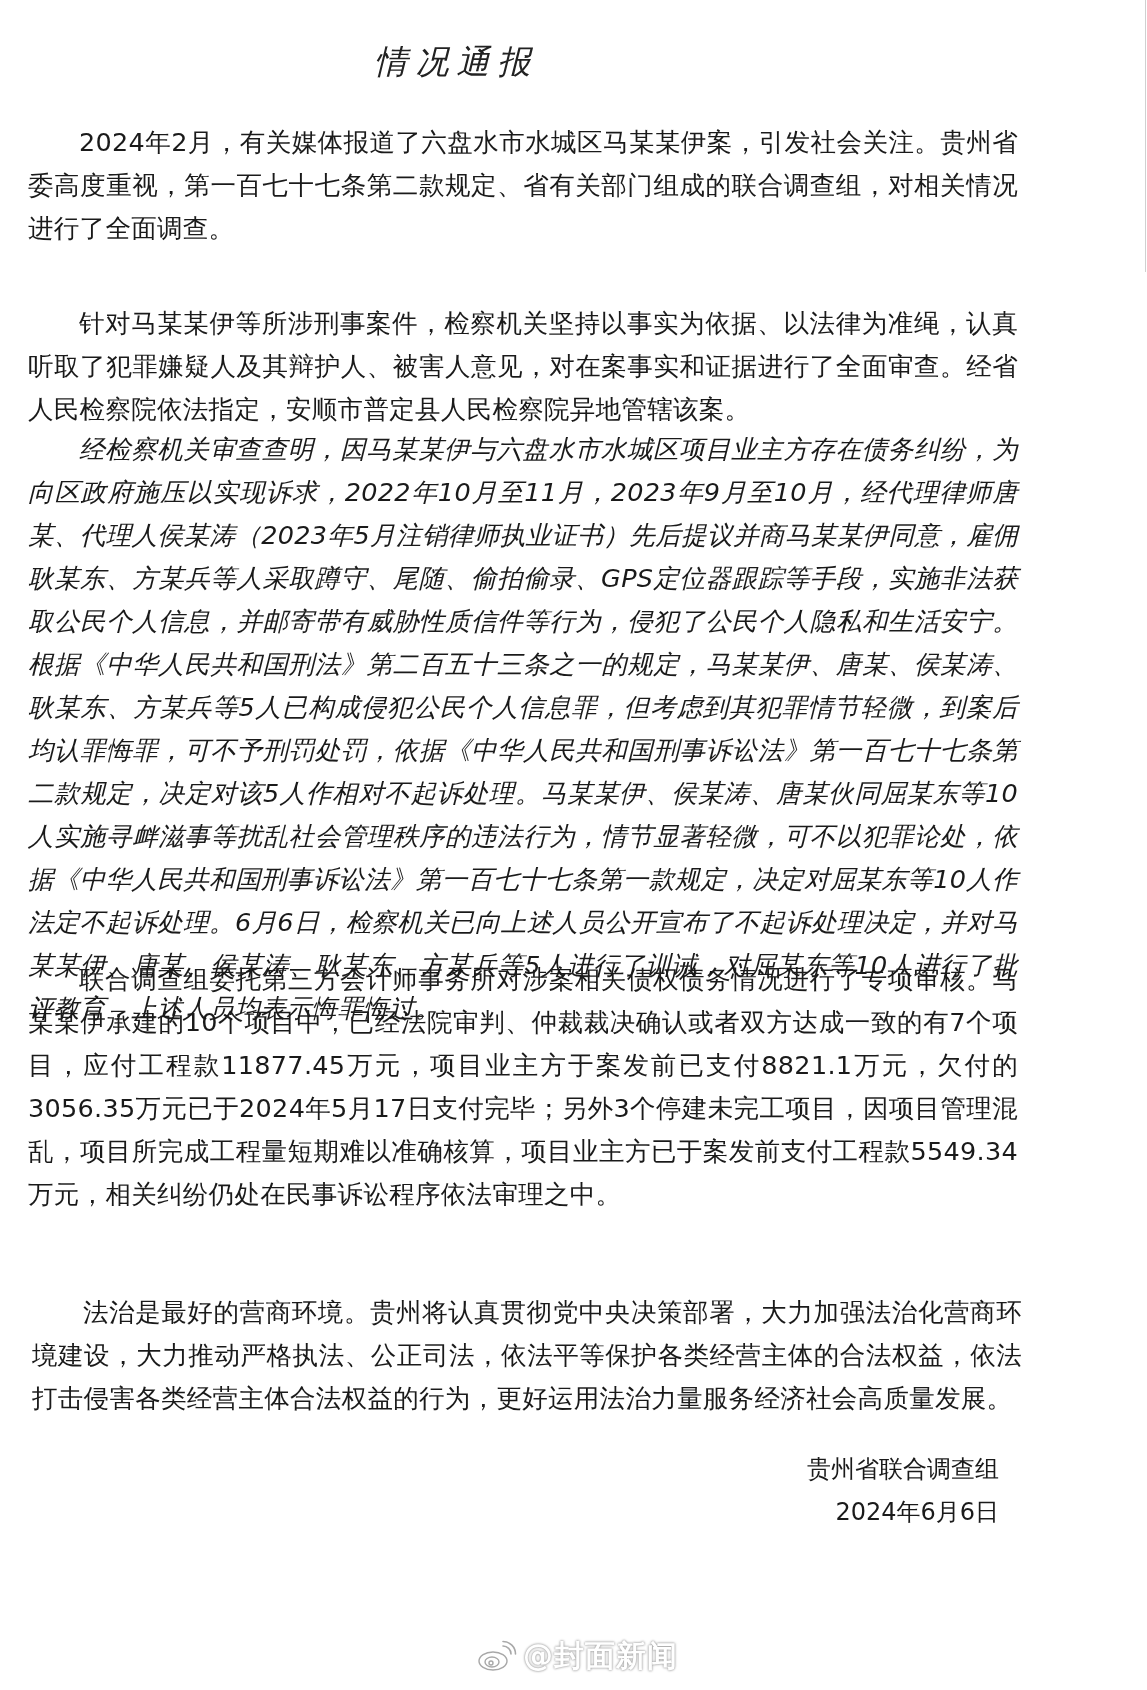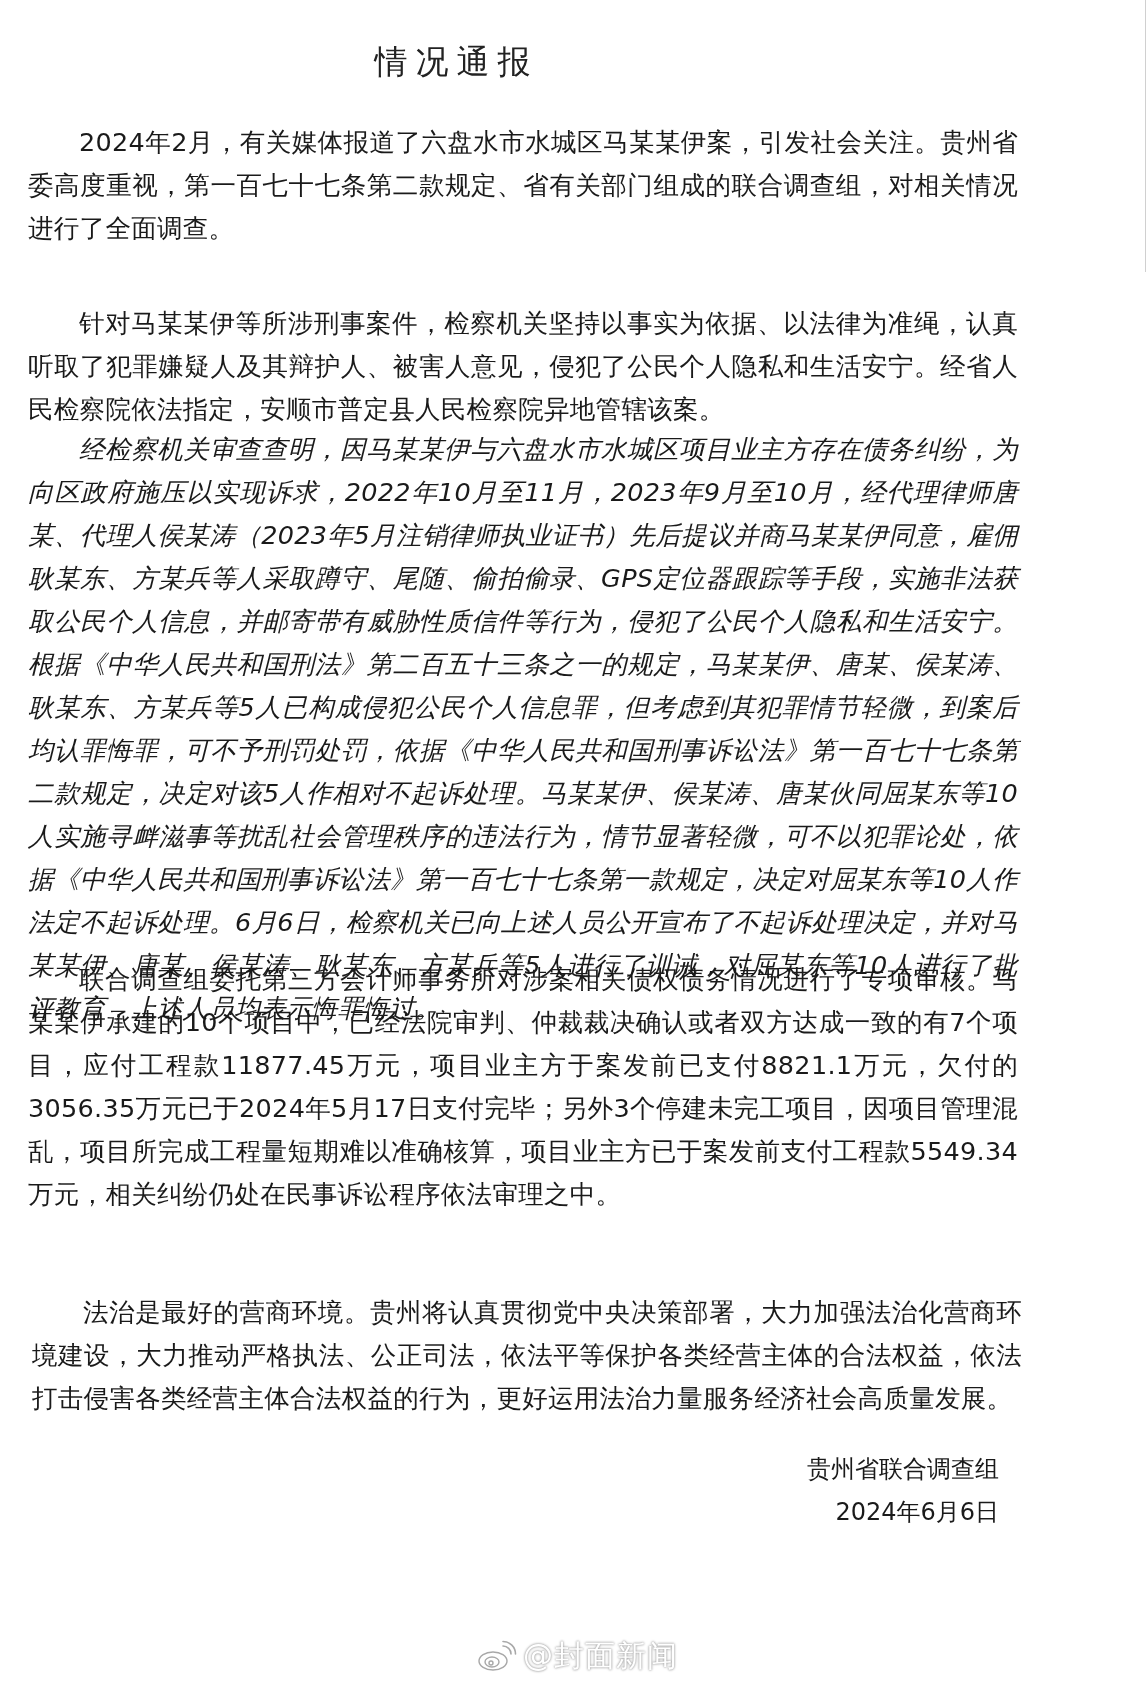--- a/index.html
+++ b/index.html
@@ -1,44 +1,44 @@
 <!DOCTYPE html>
 <html><head>
 <meta charset="utf-8">
 <style>
   html, body { margin: 0; padding: 0; background: #ffffff; }
   body { width: 1147px; height: 1690px; position: relative; overflow: hidden;
          font-family: "DejaVu Sans", "Liberation Sans", sans-serif; color: #1a1a1a; }
   .right-rule { position: absolute; left: 1145px; top: 0; width: 1px; height: 272px; background: #d0d0d0; }
   .title { position: absolute; top: 38px; left: 0; width: 913px; text-align: center;
-           font-size: 33px; letter-spacing: 8px; color: #222; line-height: 48px; }
+           font-size: 33px; letter-spacing: 8px; color: #222; line-height: 48px; font-style: italic; }
   .para { position: absolute; left: 28px; width: 990px; font-size: 25.5px; line-height: 43px;
           text-align: justify; text-indent: 2em; letter-spacing: 0.3px; transform-origin: left top; }
   .p1 { top: 121px; }
   .p2 { top: 302px; }
   .p3 { top: 428px; font-style: italic; }
   .p4 { top: 958px; }
   .p5 { top: 1287px; }
   .sig { position: absolute; right: 148px; font-size: 24px; line-height: 43px; text-align: right; }
   .sig-org { top: 1448px; }
   .sig-date { top: 1491px; }
   .watermark { position: absolute; left: 477px; top: 1636px; height: 40px; display: flex; align-items: center;
                gap: 6px; color: #ffffff; font-size: 30px; letter-spacing: 1px;
-               text-shadow: 0 0 2px #9a9a9a, 0 0 3px #b0b0b0; }
+               text-shadow: 0 0 2px #9a9a9a, 0 0 3px #b0b0b0; font-weight: bold; }
   .weibo-icon { width: 40px; height: 32px; position: relative; }
 </style>
 </head>
 <body>
 
 <div class="right-rule"></div>
 
 <h1 class="title" style="margin:0;font-weight:normal;">情况通报</h1>
 
 <p class="para p1" style="margin:0;">2024年2月，有关媒体报道了六盘水市水城区马某某伊案，引发社会关注。贵州省委高度重视，第一百七十七条第二款规定、省有关部门组成的联合调查组，对相关情况进行了全面调查。</p>
-<p class="para p2" style="margin:0;">针对马某某伊等所涉刑事案件，检察机关坚持以事实为依据、以法律为准绳，认真听取了犯罪嫌疑人及其辩护人、被害人意见，侵犯了公民个人隐私和生活安宁。经省人民检察院依法指定，安顺市普定县人民检察院异地管辖该案。</p>
+<p class="para p2" style="margin:0;">针对马某某伊等所涉刑事案件，检察机关坚持以事实为依据、以法律为准绳，认真听取了犯罪嫌疑人及其辩护人、被害人意见，对在案事实和证据进行了全面审查。经省人民检察院依法指定，安顺市普定县人民检察院异地管辖该案。</p>
 <p class="para p3" style="margin:0;">经检察机关审查查明，因马某某伊与六盘水市水城区项目业主方存在债务纠纷，为向区政府施压以实现诉求，2022年10月至11月，2023年9月至10月，经代理律师唐某、代理人侯某涛（2023年5月注销律师执业证书）先后提议并商马某某伊同意，雇佣耿某东、方某兵等人采取蹲守、尾随、偷拍偷录、GPS定位器跟踪等手段，实施非法获取公民个人信息，并邮寄带有威胁性质信件等行为，侵犯了公民个人隐私和生活安宁。根据《中华人民共和国刑法》第二百五十三条之一的规定，马某某伊、唐某、侯某涛、耿某东、方某兵等5人已构成侵犯公民个人信息罪，但考虑到其犯罪情节轻微，到案后均认罪悔罪，可不予刑罚处罚，依据《中华人民共和国刑事诉讼法》第一百七十七条第二款规定，决定对该5人作相对不起诉处理。马某某伊、侯某涛、唐某伙同屈某东等10人实施寻衅滋事等扰乱社会管理秩序的违法行为，情节显著轻微，可不以犯罪论处，依据《中华人民共和国刑事诉讼法》第一百七十七条第一款规定，决定对屈某东等10人作法定不起诉处理。6月6日，检察机关已向上述人员公开宣布了不起诉处理决定，并对马某某伊、唐某、侯某涛、耿某东、方某兵等5人进行了训诫，对屈某东等10人进行了批评教育，上述人员均表示悔罪悔过。</p>
 <p class="para p4" style="margin:0;">联合调查组委托第三方会计师事务所对涉案相关债权债务情况进行了专项审核。马某某伊承建的10个项目中，已经法院审判、仲裁裁决确认或者双方达成一致的有7个项目，应付工程款11877.45万元，项目业主方于案发前已支付8821.1万元，欠付的3056.35万元已于2024年5月17日支付完毕；另外3个停建未完工项目，因项目管理混乱，项目所完成工程量短期难以准确核算，项目业主方已于案发前支付工程款5549.34万元，相关纠纷仍处在民事诉讼程序依法审理之中。</p>
 <p class="para p5" style="margin:4px;">法治是最好的营商环境。贵州将认真贯彻党中央决策部署，大力加强法治化营商环境建设，大力推动严格执法、公正司法，依法平等保护各类经营主体的合法权益，依法打击侵害各类经营主体合法权益的行为，更好运用法治力量服务经济社会高质量发展。</p>
 
 <div class="sig sig-org">贵州省联合调查组</div>
 <div class="sig sig-date">2024年6月6日</div>
 
 <div class="watermark">
   <span class="weibo-icon">
     <svg width="40" height="32" viewBox="0 0 40 32">

